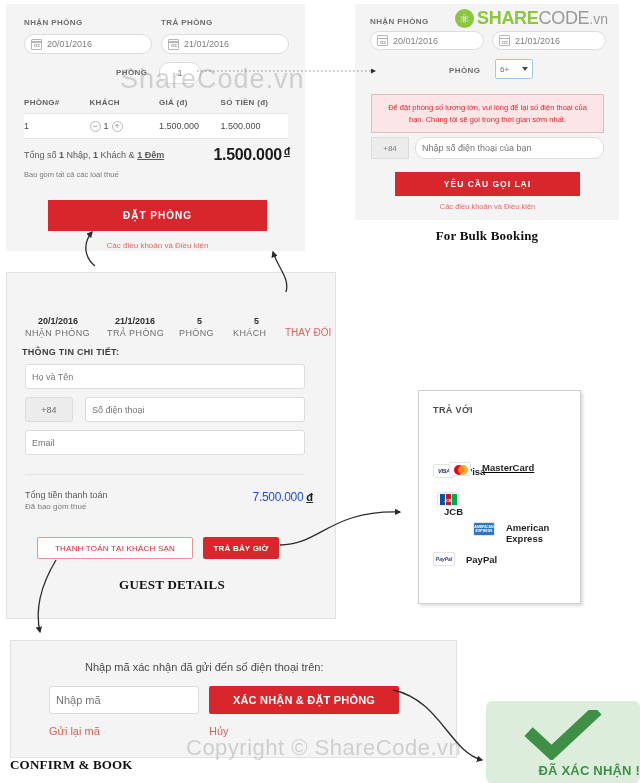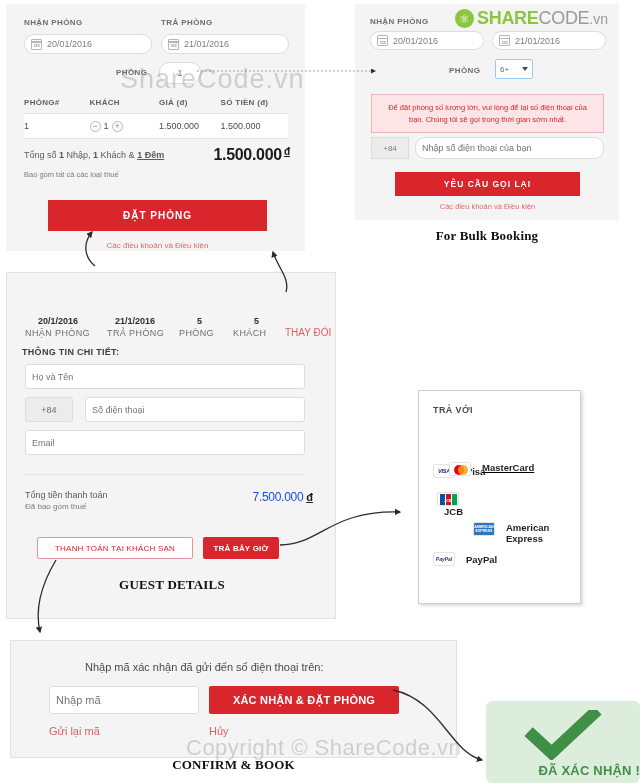--- a/index.html
+++ b/index.html
@@ -237,21 +237,21 @@
 
   <input class="field" style="position: absolute; left: 38px; top: 45px; width: 150px; height: 28px; border-radius: 3px; font-size: 11px; outline: none; font-family: &quot;Liberation Sans&quot;, sans-serif;" placeholder="Nhập mã">
 
   <button class="btn-red" style="position:absolute;left:198px;top:45px;width:190px;height:28px;font-size:11px;
                  letter-spacing:.2px;border-radius:2px;">XÁC NHẬN &amp; ĐẶT PHÒNG</button>
 
   <div style="position:absolute;left:38px;top:84px;font-size:11px;color:#d9615e;">Gửi lại mã</div>
   <div style="position:absolute;left:198px;top:84px;font-size:11px;color:#d9615e;">Hủy</div>
 </div>
 
-<div class="annot" style="left:10px;top:757px;width:447px;text-align:center;">CONFIRM &amp; BOOK</div>
+<div class="annot" style="left:10px;top:757px;width:447px;text-align:left;">CONFIRM &amp; BOOK</div>
 
 <div style="position:absolute;left:486px;top:701px;width:154px;height:82px;background:#dceedb;
             border-radius:6px;box-sizing:border-box;overflow:hidden;">
   <svg viewBox="0 0 100 70" style="position:absolute;left:38px;top:9px;width:78px;height:50px;">
     <path d="M8 36 L34 60 L92 6" fill="none" stroke="#3f8f46" stroke-width="17" stroke-linecap="square" stroke-linejoin="miter"></path>
   </svg>
   <div style="position:absolute;left:0;right:0;top:62px;text-align:right;font-size:13px;
               font-weight:bold;color:#3f8f46;letter-spacing:.2px;">ĐÃ XÁC NHẬN !</div>
 </div>
 

